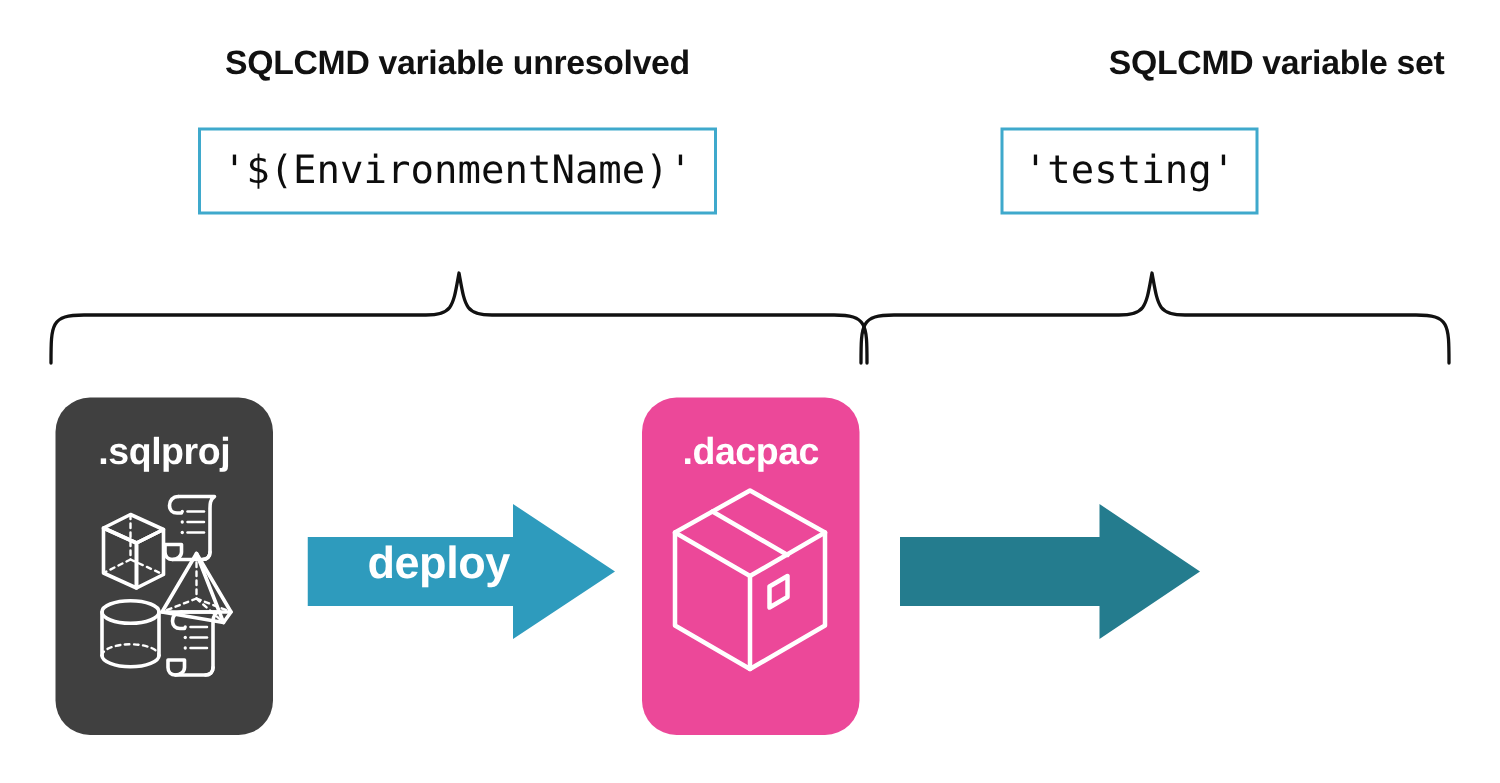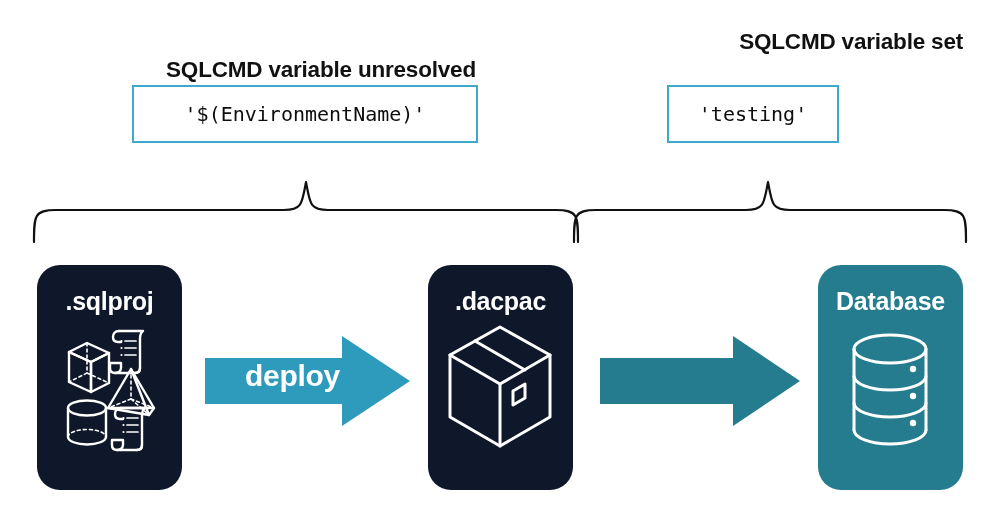--- a/index.html
+++ b/index.html
@@ -17,32 +17,32 @@
     position:absolute;
     font-family:"Liberation Sans",sans-serif;
     font-weight:bold;
     font-size:22.5px;
     color:#111111;
     letter-spacing:-0.2px;
     white-space:nowrap;
     text-align:center;
     line-height:1;
   }
-  #heading-left{left:16px;top:31px;width:610px;margin-top:28px;}
+  #heading-left{left:0;top:31px;width:610px;}
   #heading-right{left:573px;top:31px;width:390px;text-align:right;}
 
   
   .valuebox{
     position:absolute;
     box-sizing:border-box;
     background:#ffffff;
     border:2.5px solid #3fa9cc;
     display:flex;align-items:center;justify-content:center;
     font-family:"DejaVu Sans Mono","Liberation Mono",monospace;
-    font-size:20px;
+    font-size:26px;
     color:#0d0d0d;
     letter-spacing:0px;
     white-space:nowrap;
   }
   #value-left{left:132px;top:85px;width:346px;height:58px;}
   #value-right{left:667px;top:85px;width:172px;height:58px;}
 
   
   .brace{position:absolute;top:152px;}
   #brace-left{left:26px;}
@@ -59,23 +59,23 @@
     left:0;right:0;
     text-align:center;
     font-family:"Liberation Sans",sans-serif;
     font-weight:bold;
     font-size:25px;
     color:#ffffff;
     letter-spacing:-0.3px;
     line-height:1;
     white-space:nowrap;
   }
-  #node-sqlproj{left:37px;top:265px;width:145px;height:225px;background:#0f172a;}
+  #node-sqlproj{left:37px;top:265px;width:145px;height:225px;background:#404040;}
   #node-sqlproj .node-label{top:24px;}
-  #node-dacpac{left:428px;top:265px;width:145px;height:225px;background:#0f172a;}
+  #node-dacpac{left:428px;top:265px;width:145px;height:225px;background:#ec4899;}
   #node-dacpac .node-label{top:24px;}
   #node-database{left:818px;top:265px;width:145px;height:225px;background:#247c8e;}
   #node-database .node-label{top:24px;}
 
   .node-art{position:absolute;left:0;top:0;width:100%;height:100%;}
 
   
   .arrow{position:absolute;}
   .arrow-label{
     position:absolute;
@@ -190,36 +190,20 @@
       <g fill="none" stroke="#ffffff" stroke-width="3" stroke-linejoin="round" stroke-linecap="round">
         <path d="M72,62 L122,90 L122,152 L72,181 L22,152 L22,90 Z"></path>
         <path d="M22,90 L72,119 L122,90"></path>
         <path d="M72,119 L72,181"></path>
         <path d="M47,76 L97,105"></path>
         <path d="M85,126 L97,119 L97,133 L85,140 Z"></path>
       </g>
     </svg>
   </div>
 
-  <div class="node" id="node-database">
-    <div class="node-label">Database</div>
-    <svg class="node-art" viewBox="0 0 145 225">
-      <g fill="none" stroke="#ffffff" stroke-width="3" stroke-linejoin="round" stroke-linecap="round">
-        <ellipse cx="72" cy="84" rx="36" ry="14"></ellipse>
-        <path d="M36,84 L36,165"></path>
-        <path d="M108,84 L108,165"></path>
-        <path d="M36,165 C36,172.7 52.1,179 72,179 C91.9,179 108,172.7 108,165"></path>
-        <path d="M36,111 C36,118.7 52.1,125 72,125 C91.9,125 108,118.7 108,111"></path>
-        <path d="M36,138 C36,145.7 52.1,152 72,152 C91.9,152 108,145.7 108,138"></path>
-        <circle cx="95" cy="104" r="3.2" fill="#ffffff" stroke="none"></circle>
-        <circle cx="95" cy="131" r="3.2" fill="#ffffff" stroke="none"></circle>
-        <circle cx="95" cy="158" r="3.2" fill="#ffffff" stroke="none"></circle>
-      </g>
-    </svg>
-  </div>
 
   <div class="arrow" id="arrow-build">
     <svg width="205" height="90" viewBox="0 0 205 90">
       <path d="M0,22 L137,22 L137,0 L205,45 L137,90 L137,68 L0,68 Z" fill="#2e9bbd"></path>
     </svg>
     <div class="arrow-label">deploy</div>
   </div>
 
   <div class="arrow" id="arrow-deploy">
     <svg width="200" height="90" viewBox="0 0 200 90">

